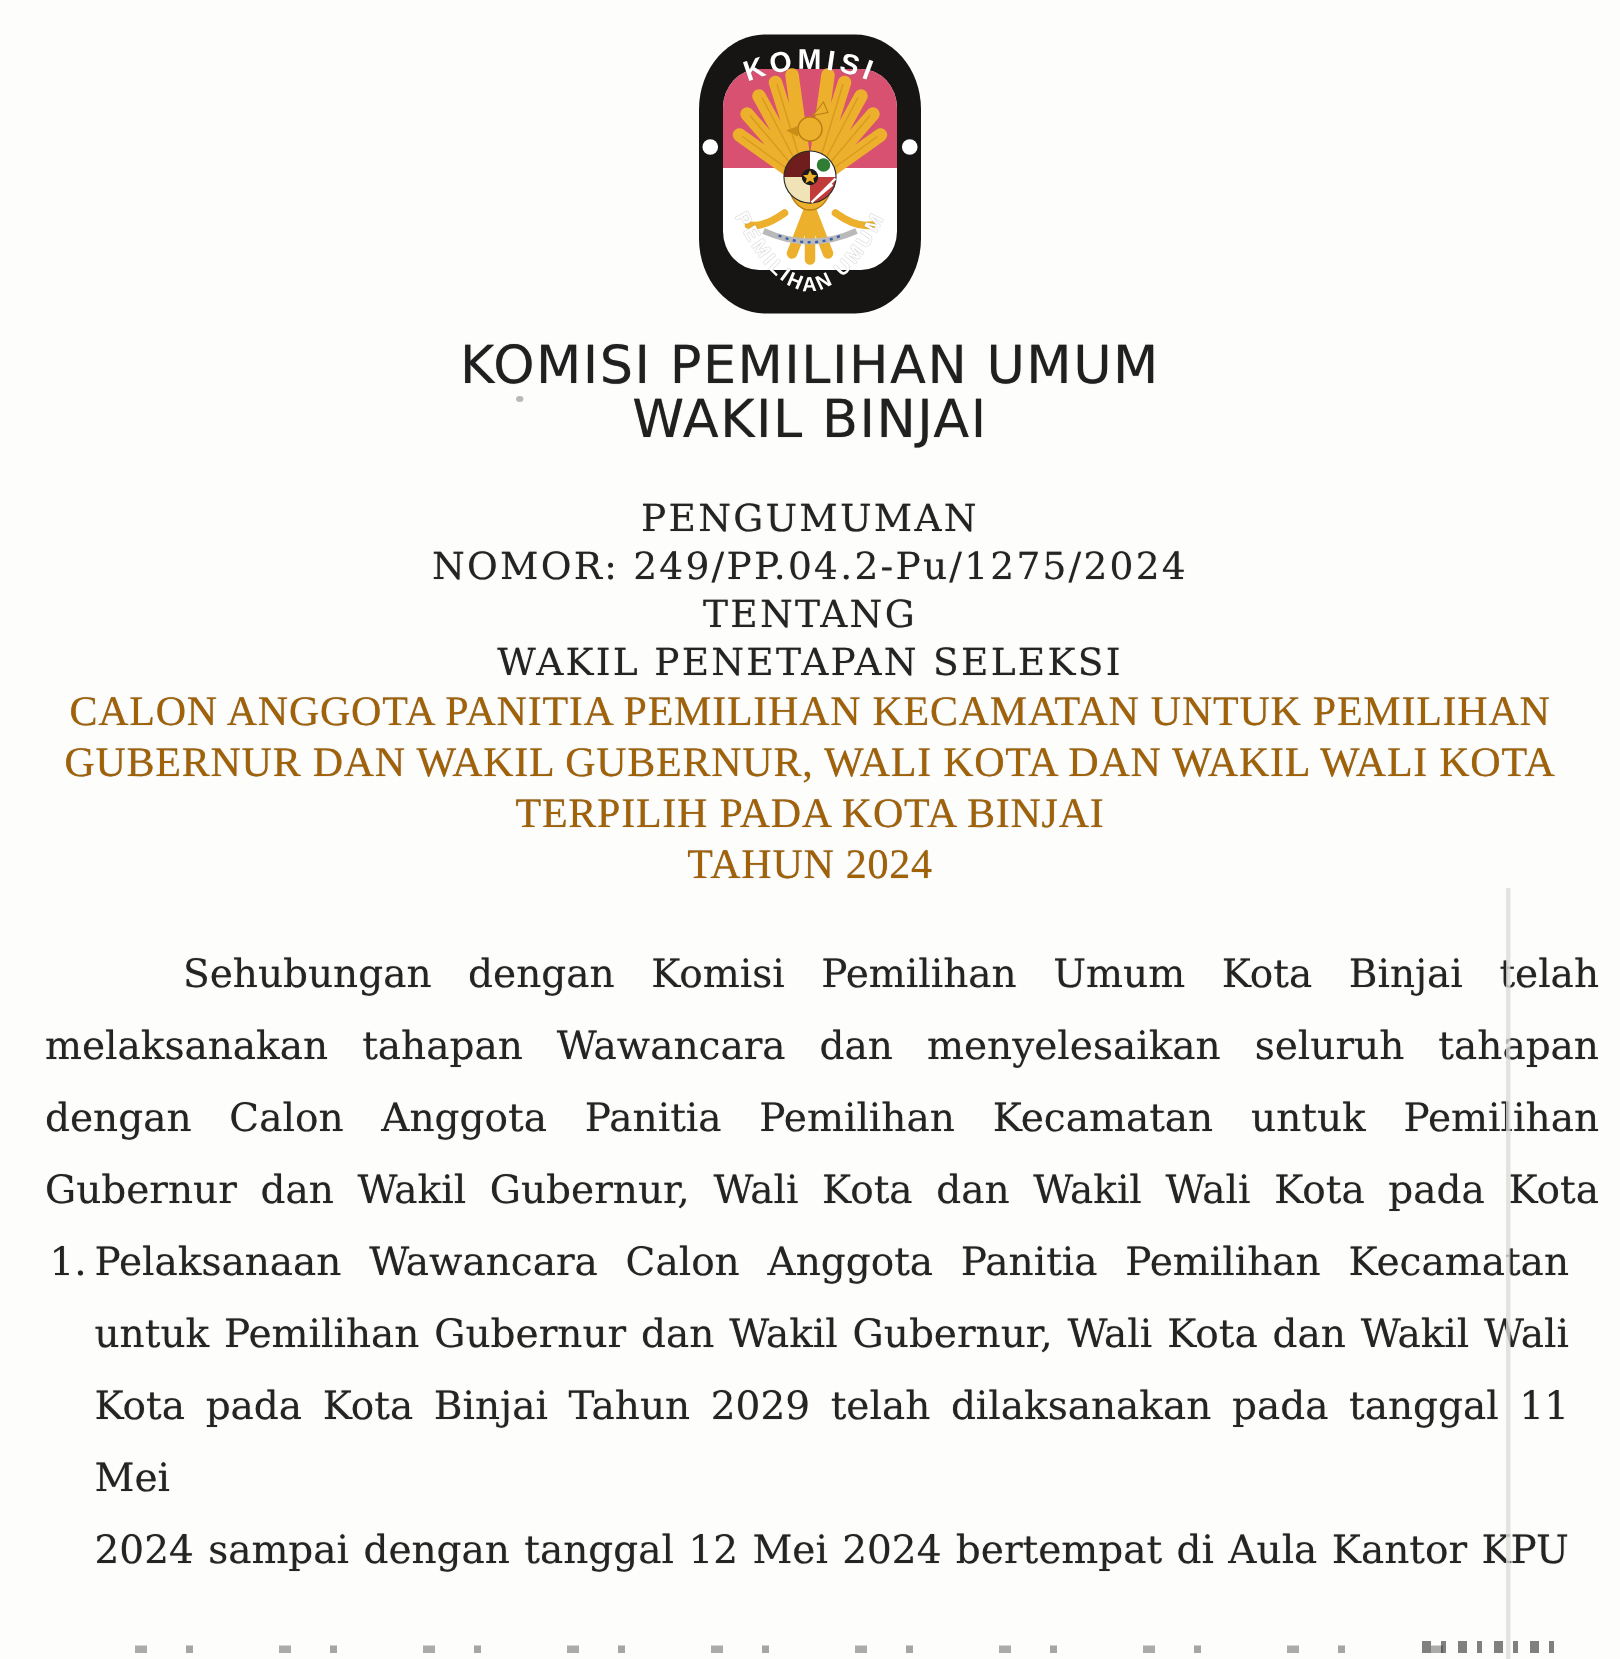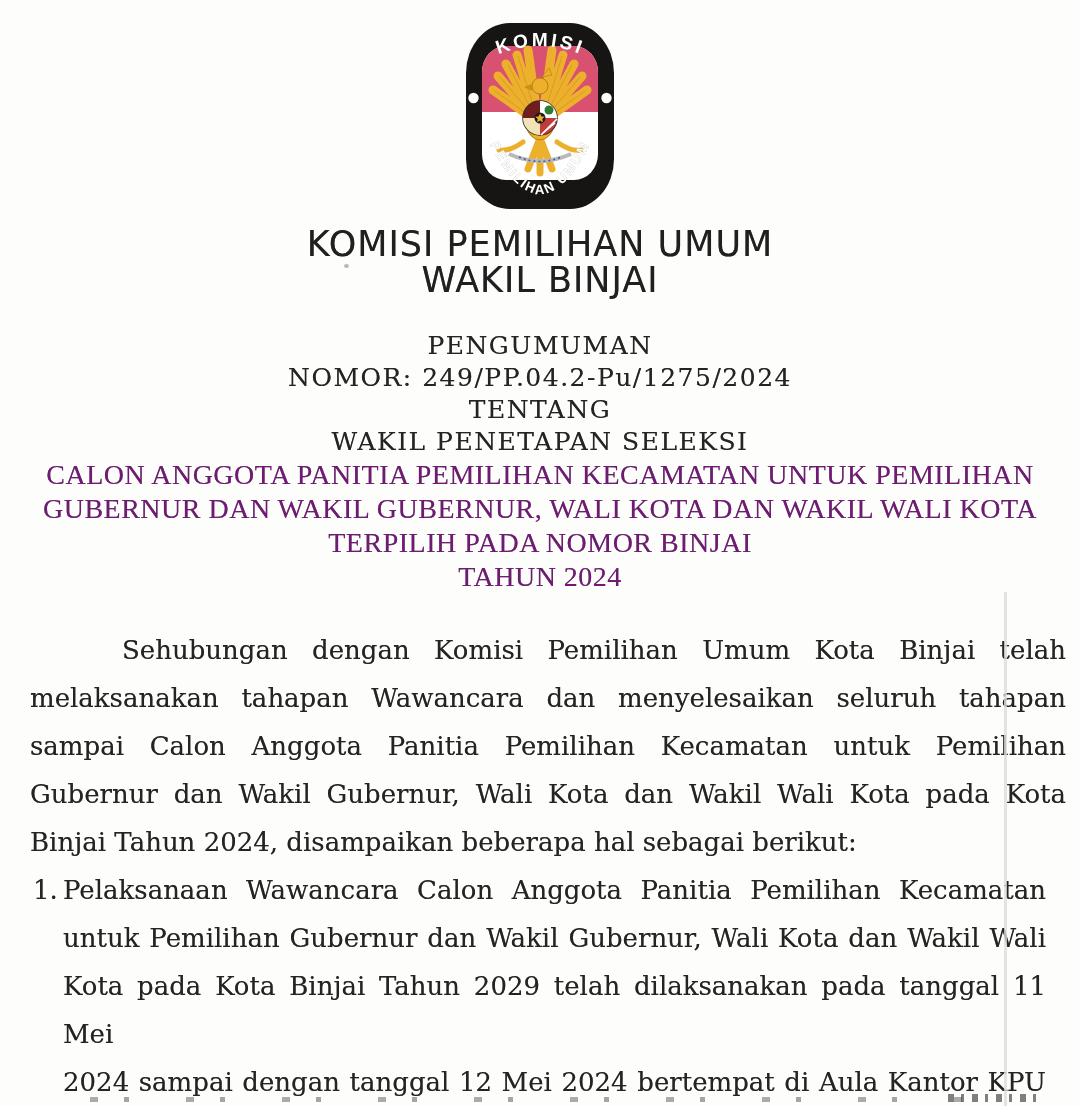--- a/index.html
+++ b/index.html
@@ -24,21 +24,21 @@
   
   .title-block{text-align:center;margin-top:32px;}
   .title-line{
     font-family:"DejaVu Serif",serif;
     font-size:25px;line-height:32px;
     letter-spacing:1.5px;color:#242424;
   }
   .subject-line{
     font-family:"Liberation Serif",serif;
     font-size:28px;line-height:34px;
-    letter-spacing:0.5px;color:#701a75;
+    letter-spacing:0.5px;color:#a16207;
   }
   
   .body-text{
     font-family:"DejaVu Serif",serif;
     font-size:26px;line-height:48px;
     color:#242424;
   }
   .para{margin:32px 14px 0 30px;}
   .jline{text-align:justify;text-align-last:justify;}
   .lline{text-align:left;}
@@ -141,30 +141,29 @@
     <div class="org-line">WAKIL BINJAI</div>
   </div>
 
   <div class="title-block">
     <div class="title-line">PENGUMUMAN</div>
     <div class="title-line">NOMOR: 249/PP.04.2-Pu/1275/2024</div>
     <div class="title-line">TENTANG</div>
     <div class="title-line">WAKIL PENETAPAN SELEKSI</div>
     <div class="subject-line">CALON ANGGOTA PANITIA PEMILIHAN KECAMATAN UNTUK PEMILIHAN</div>
     <div class="subject-line">GUBERNUR DAN WAKIL GUBERNUR, WALI KOTA DAN WAKIL WALI KOTA</div>
-    <div class="subject-line">TERPILIH PADA NOMOR BINJAI</div>
+    <div class="subject-line">TERPILIH PADA KOTA BINJAI</div>
     <div class="subject-line">TAHUN 2024</div>
   </div>
 
   <div class="para body-text">
     <div class="jline indent">Sehubungan dengan Komisi Pemilihan Umum Kota Binjai telah</div>
     <div class="jline">melaksanakan tahapan Wawancara dan menyelesaikan seluruh tahapan</div>
-    <div class="jline">sampai Calon Anggota Panitia Pemilihan Kecamatan untuk Pemilihan</div>
+    <div class="jline">dengan Calon Anggota Panitia Pemilihan Kecamatan untuk Pemilihan</div>
     <div class="jline">Gubernur dan Wakil Gubernur, Wali Kota dan Wakil Wali Kota pada Kota</div>
-    <div class="lline">Binjai Tahun 2024, disampaikan beberapa hal sebagai berikut:</div>
   </div>
 
   <div class="list-item body-text">
     <span class="list-num">1.</span>
     <div class="jline">Pelaksanaan Wawancara Calon Anggota Panitia Pemilihan Kecamatan</div>
     <div class="jline">untuk Pemilihan Gubernur dan Wakil Gubernur, Wali Kota dan Wakil Wali</div>
     <div class="jline">Kota pada Kota Binjai Tahun 2029 telah dilaksanakan pada tanggal 11 Mei</div>
     <div class="jline">2024 sampai dengan tanggal 12 Mei 2024 bertempat di Aula Kantor KPU</div>
 
   </div>

